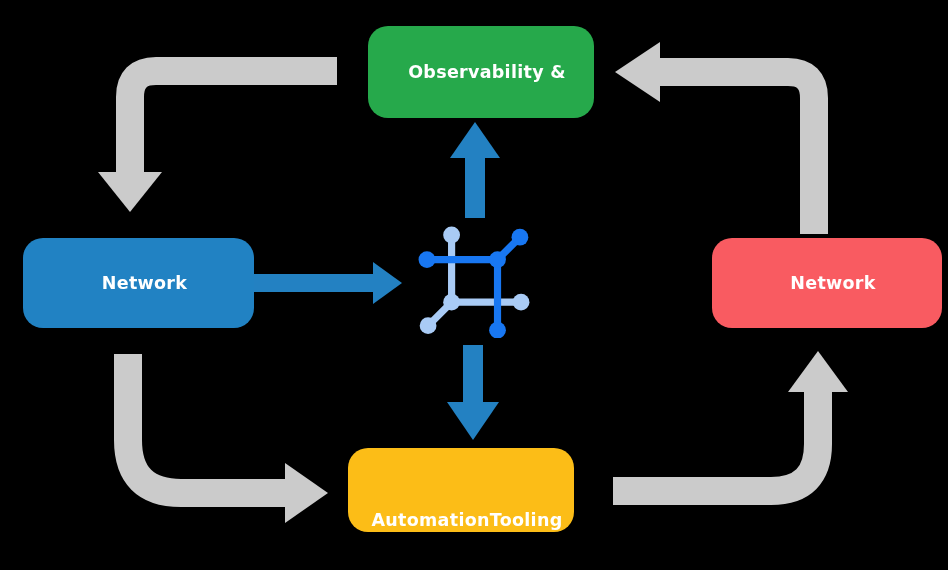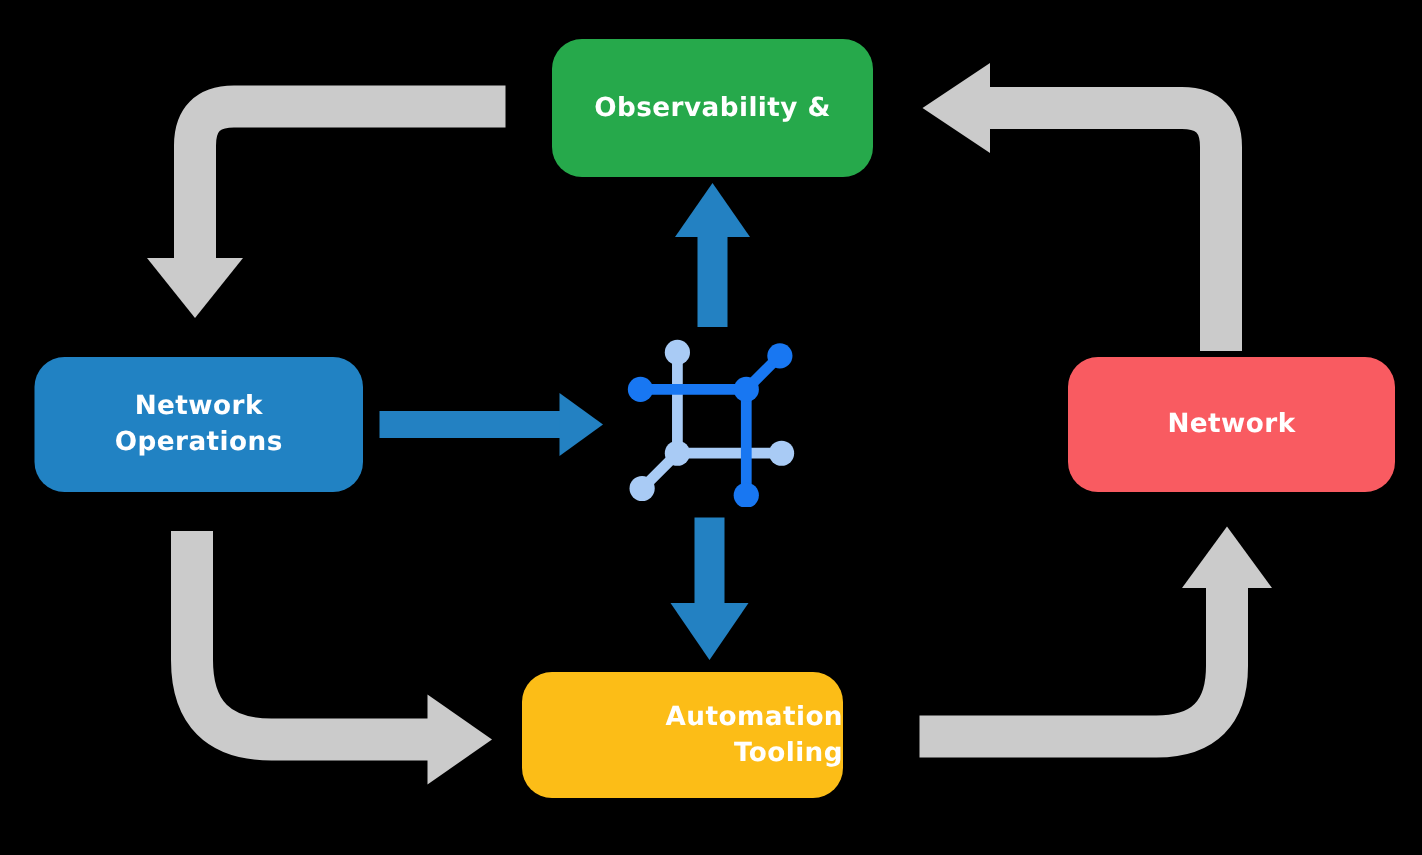--- a/index.html
+++ b/index.html
@@ -16,29 +16,30 @@
   }
   .layer {
     position: absolute;
     left: 0; top: 0;
     width: 948px; height: 570px;
   }
   .node {
     position: absolute;
     border-radius: 20px;
     display: flex;
-    flex-direction: column;
+    flex-direction: row;
     align-items: center;
     justify-content: center;
     text-align: center;
     color: var(--text_white, #fff);
     font-size: 17.5px;
     font-weight: 600;
     letter-spacing: 0.3px;
     line-height: 1.38;
+    padding-left: 12px;
   }
   .node-observability { left: 368px; top: 26px;  width: 214px; height: 92px; background: var(--node_green); }
   .node-operations    { left: 23px;  top: 238px; width: 219px; height: 90px; background: var(--node_blue); }
   .node-infrastructure{ left: 712px; top: 238px; width: 218px; height: 90px; background: var(--node_red); }
   .node-automation    { left: 348px; top: 448px; width: 214px; height: 84px; background: var(--node_yellow); align-items: flex-end; }
 
   .gray-elbow { stroke: var(--arrow_gray); stroke-width: 28; fill: none; }
   .gray-head  { fill: var(--arrow_gray); }
   .blue-shaft { stroke: var(--arrow_blue); fill: none; }
   .blue-head  { fill: var(--arrow_blue); }
@@ -91,21 +92,20 @@
       <polygon class="blue-head" points="447,402 499,402 473,440"></polygon>
     </g>
   </svg>
 
   <div class="node node-observability">
     <span>Observability &amp;</span>
   </div>
 
   <div class="node node-operations">
     <span>Network</span>
-    <span>Operations</span>
   </div>
 
   <div class="node node-infrastructure">
     <span>Network</span>
   </div>
 
   <div class="node node-automation">
     <span>Automation</span>
     <span>Tooling</span>
   </div>

